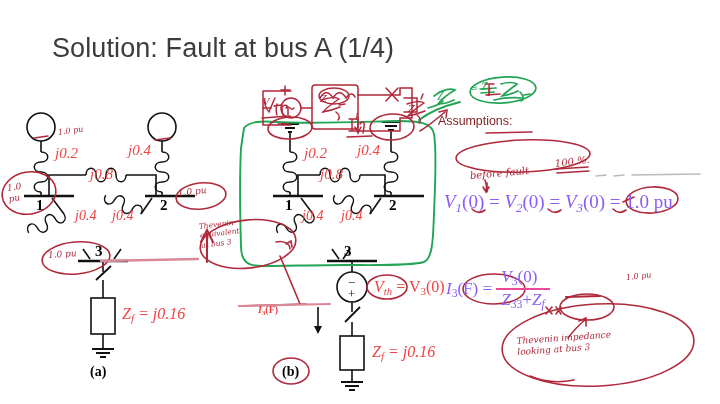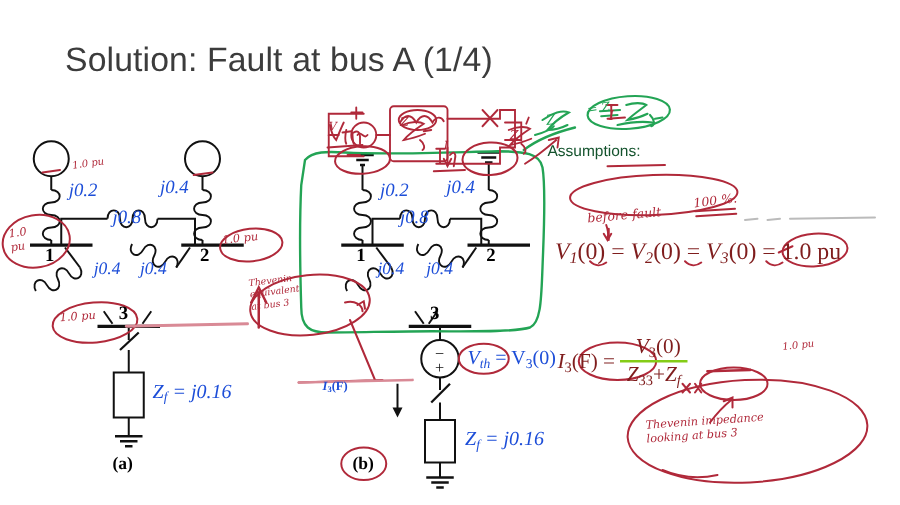--- a/index.html
+++ b/index.html
@@ -24,53 +24,53 @@
     white-space:nowrap;
     font-family:"Liberation Sans", sans-serif;
   }
 
   .assump{
     position:absolute;
     left:438px; top:113px;
     width:262px;
     font-size:12.4px;
     line-height:16.5px;
-    color:#14532d;
+    color:#7f1d1d;
     font-family:"Liberation Sans", sans-serif;
   }
 
   .mathserif{
     font-family:"Liberation Serif", serif;
-    color:#7f1d1d;
+    color:#8b5cf6;
     font-style:italic;
     white-space:nowrap;
   }
   .upr{font-style:normal;}
 
   .lbl{
     position:absolute;
     font-family:"Liberation Serif", serif;
     font-style:italic;
-    color:#1d4ed8;
+    color:#ef4444;
     white-space:nowrap;
   }
   .sub{font-size:.68em;vertical-align:-0.28em;font-style:italic;}
   .subn{font-size:.68em;vertical-align:-0.28em;font-style:normal;}
 
   .eq1{
     position:absolute;left:444px;top:191px;
     font-size:19px;
   }
   .eq2{
     position:absolute;left:446px;top:268px;
     font-size:17px;
   }
-  .frac{display:inline-block;vertical-align:middle;text-align:right;position:relative;top:-1px;}
+  .frac{display:inline-block;vertical-align:middle;text-align:left;position:relative;top:-1px;}
   .frac .num{display:block;padding:0 5px;}
-  .frac .den{display:block;padding:0 5px;border-top:2px solid #84cc16;}
+  .frac .den{display:block;padding:0 5px;border-top:2px solid #ec4899;}
 
   .buslabel{
     position:absolute;
     font-family:"Liberation Serif", serif;
     font-weight:700;
     font-size:15px;
     color:#000;
   }
   .figlabel{
     position:absolute;

